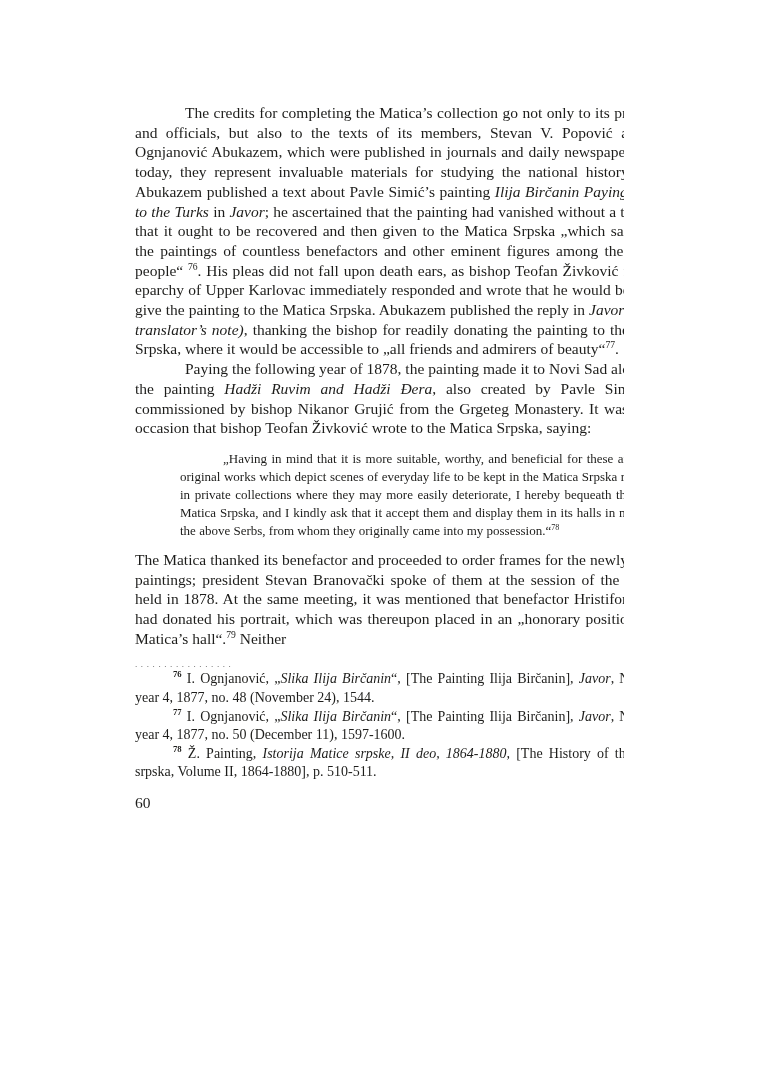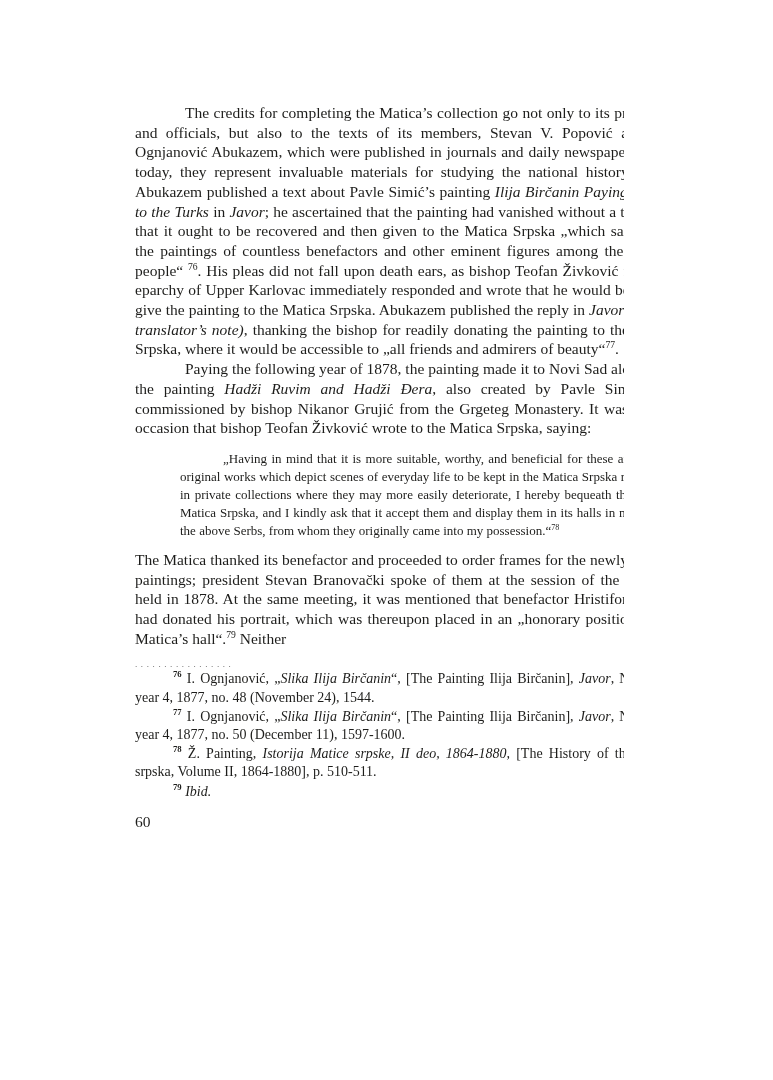--- a/index.html
+++ b/index.html
@@ -81,18 +81,17 @@
     <p class="body"><span>The Matica thanked its benefactor and proceeded to order frames for the newly-arrived paintings; president Stevan Branovački spoke of them at the session of the Meeting held in 1878. At the same meeting, it was mentioned that benefactor Hristifor Šifman had donated his portrait, which was thereupon placed in an „honorary position in the Matica’s hall“.</span><sup>79</sup><span> Neither</span></p>
 
     <div class="fn-sep">.................</div>
 
     <div class="footnote"><sup class="b">76</sup><span> I. Ognjanović, „</span><i>Slika Ilija Birčanin</i><span>“, [The Painting Ilija Birčanin], </span><i>Javor</i><span>, Novi Sad, year 4, 1877, no. 48 (November 24), 1544.</span></div>
 
     <div class="footnote"><sup class="b">77</sup><span> I. Ognjanović, „</span><i>Slika Ilija Birčanin</i><span>“, [The Painting Ilija Birčanin], </span><i>Javor</i><span>, Novi Sad, year 4, 1877, no. 50 (December 11), 1597-1600.</span></div>
 
     <div class="footnote"><sup class="b">78</sup><span> Ž. Painting, </span><i>Istorija Matice srpske, II deo, 1864-1880,</i><span> [The History of the Matica srpska, Volume II, 1864-1880], p. 510-511.</span></div>
 
-    <div class="footnote"><sup class="b">79</sup><span> </span><i>Ibid.</i></div>
 
     <div class="page-number">60</div>
 
   </main>
 </div>
 
 </body></html>

